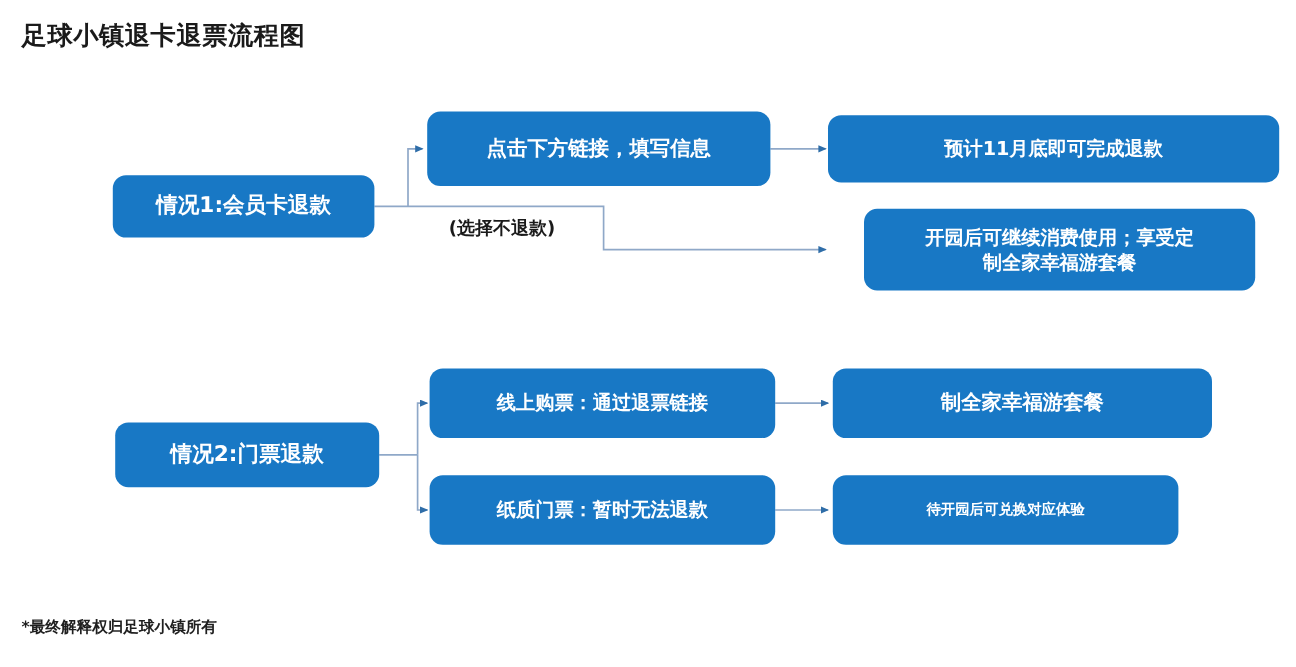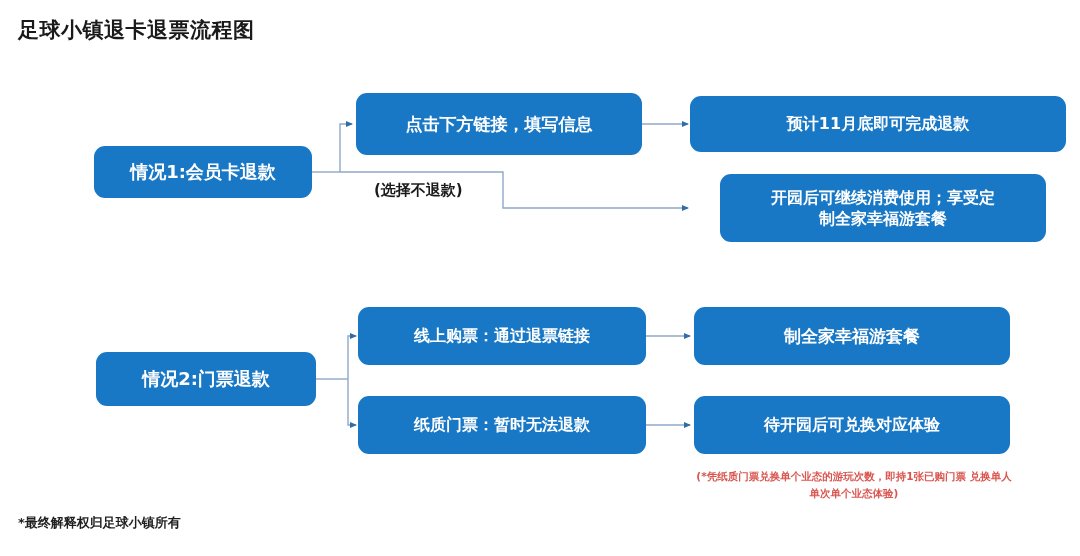--- a/index.html
+++ b/index.html
@@ -140,24 +140,20 @@
   </div>
 
   <div class="node" style="left:358px; top:396px; width:288px; height:58px; font-size:16px;">
     <span class="node-text">纸质门票：暂时无法退款</span>
   </div>
 
   <div class="node" style="left:694px; top:307px; width:316px; height:58px; font-size:17px;">
     <span class="node-text">制全家幸福游套餐</span>
   </div>
 
-  <div class="node" style="left:694px; top:396px; width:316px; height:58px; font-size:16px;">
+  <div class="node" style="left:694px; top:396px; width:288px; height:58px; font-size:12px;">
     <span class="node-text">待开园后可兑换对应体验</span>
   </div>
 
-  <div class="footnote-red">
-    <span>(*凭纸质门票兑换单个业态的游玩次数，即持1张已购门票</span>
-    <span>兑换单人单次单个业态体验)</span>
-  </div>
 
   <div class="footnote-left">*最终解释权归足球小镇所有</div>
 
 </div>
 
 </body></html>

